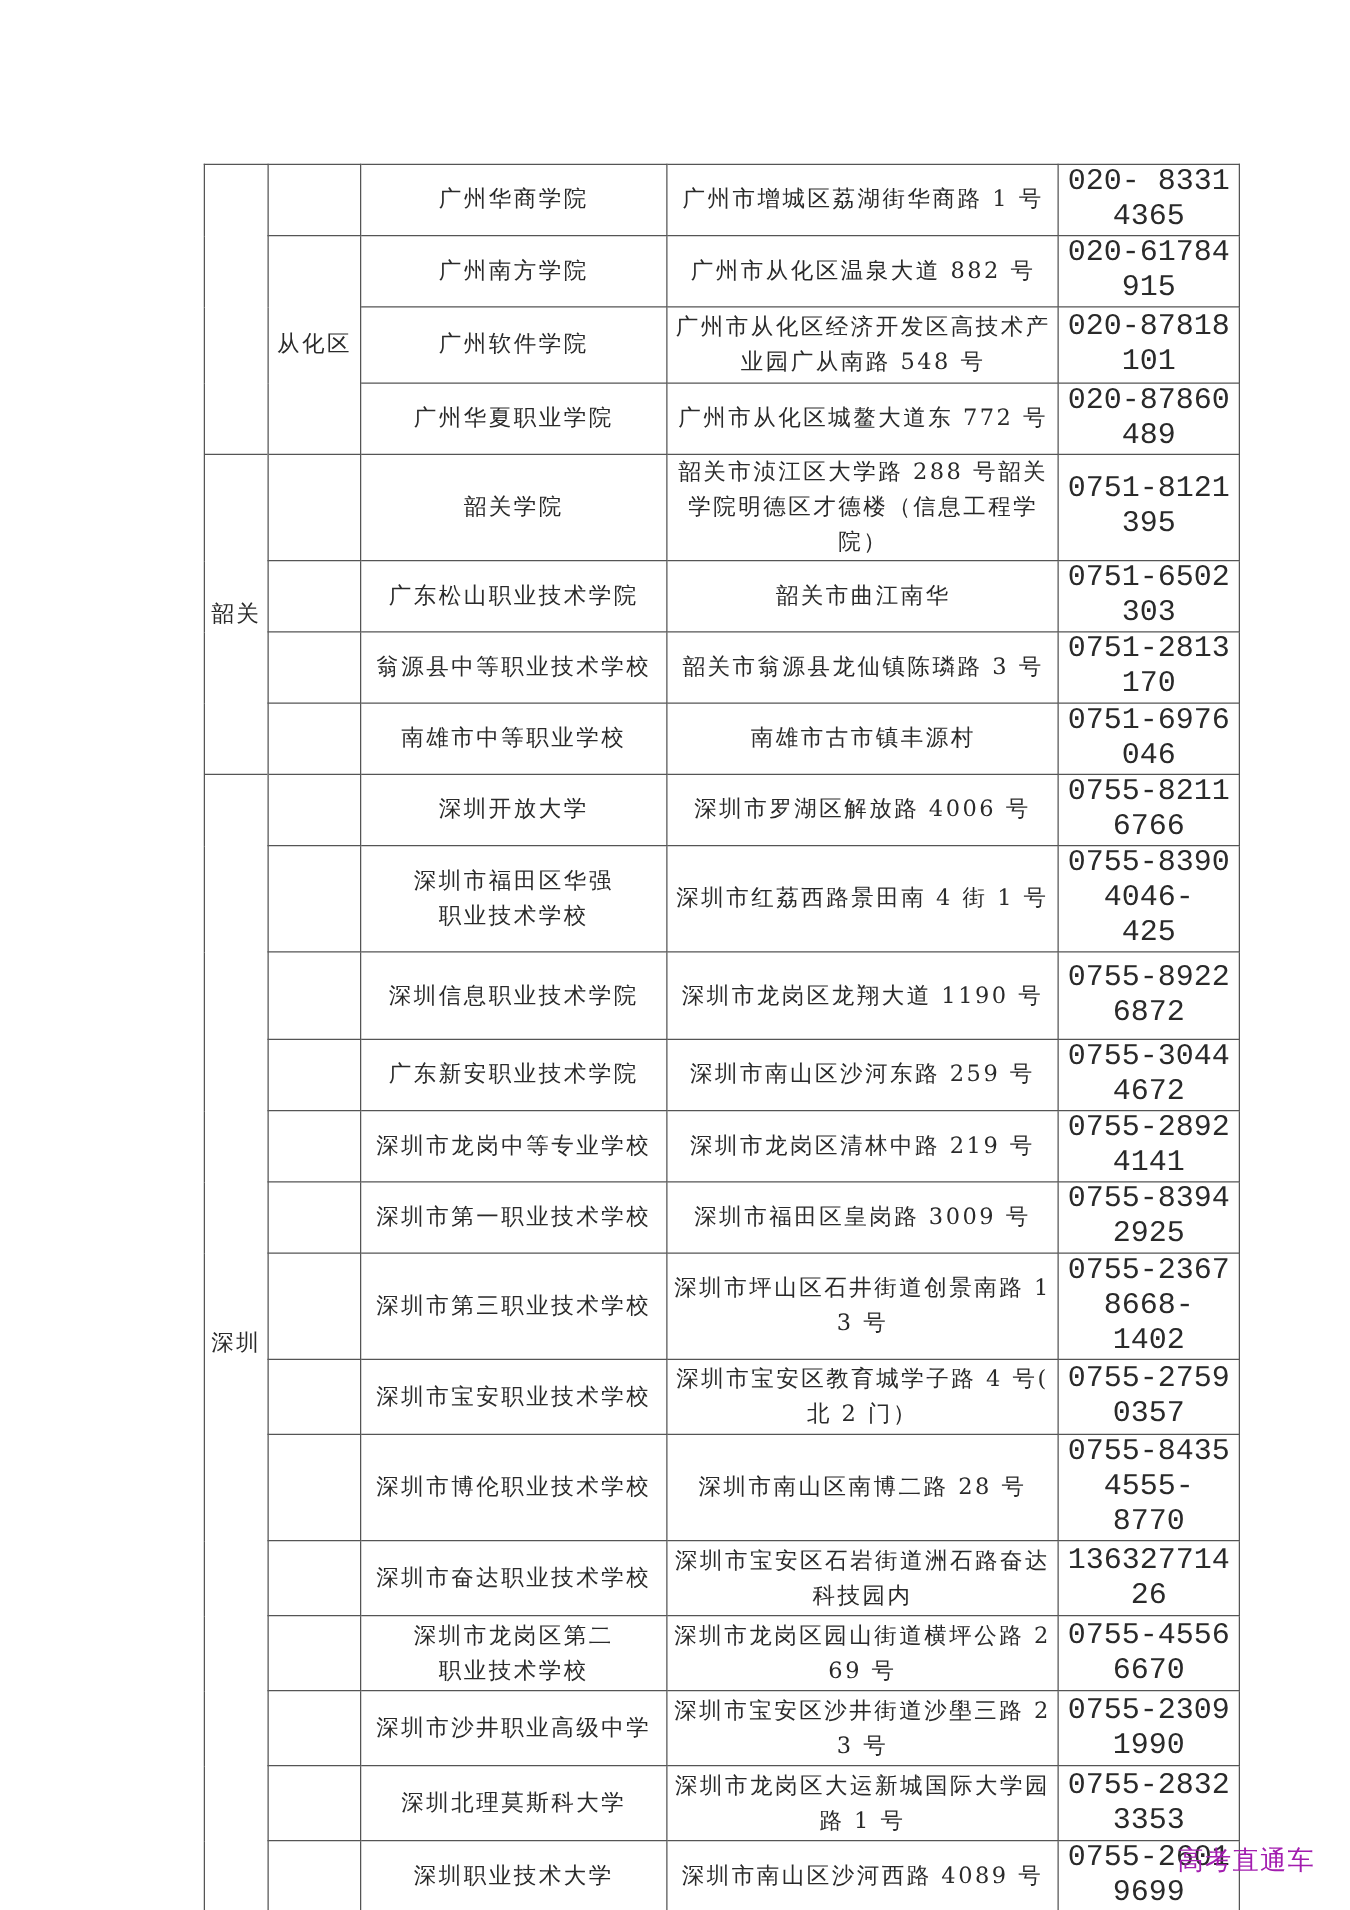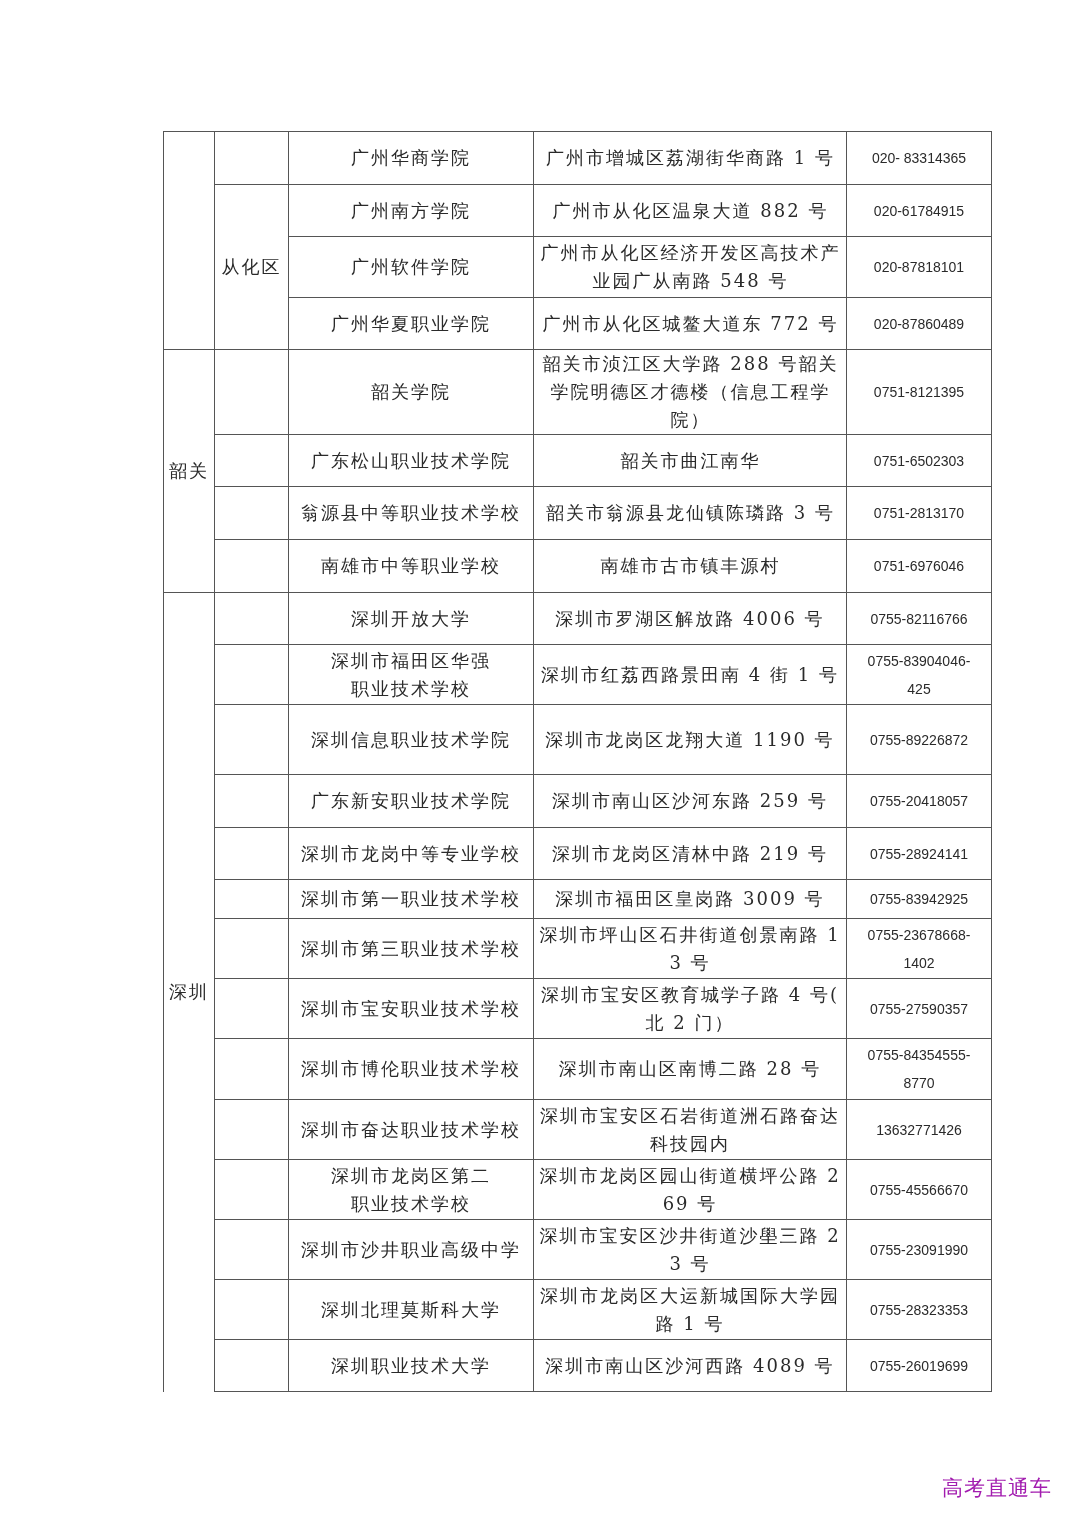--- a/index.html
+++ b/index.html
@@ -35,22 +35,22 @@
       font-size: 18px;
       line-height: 28px;
       letter-spacing: 2px;
       text-align: center;
       vertical-align: middle;
       overflow: hidden;
       word-break: break-all;
     }
     table.directory td.addr-left { text-align: center; padding-left: 3px; }
     table.directory td.phone {
-      font-family: Liberation Sans, sans-serif;
-      font-size: 14px;
+      font-family: Liberation Mono, monospace;
+      font-size: 24px;
       letter-spacing: 0;
     }
     table.directory td.city-cell {
       border-bottom: none;
     }
     col.c-city { width: 51px; }
     col.c-district { width: 74px; }
     col.c-school { width: 245px; }
     col.c-addr { width: 313px; }
     col.c-phone { width: 145px; }
@@ -141,21 +141,21 @@
         <tr style="height: 70px;">
           <td class="district-cell"></td>
           <td class="school-cell"><span>深圳信息职业技术学院</span></td>
           <td class="addr-center">深圳市龙岗区龙翔大道 1190 号</td>
           <td class="phone">0755-89226872</td>
         </tr>
         <tr style="height: 53px;">
           <td class="district-cell"></td>
           <td class="school-cell"><span>广东新安职业技术学院</span></td>
           <td class="addr-center">深圳市南山区沙河东路 259 号</td>
-          <td class="phone">0755-20418057</td>
+          <td class="phone">0755-30444672</td>
         </tr>
         <tr style="height: 52px;">
           <td class="district-cell"></td>
           <td class="school-cell"><span>深圳市龙岗中等专业学校</span></td>
           <td class="addr-center">深圳市龙岗区清林中路 219 号</td>
           <td class="phone">0755-28924141</td>
         </tr>
         <tr style="height: 39px;">
           <td class="district-cell"></td>
           <td class="school-cell"><span>深圳市第一职业技术学校</span></td>

